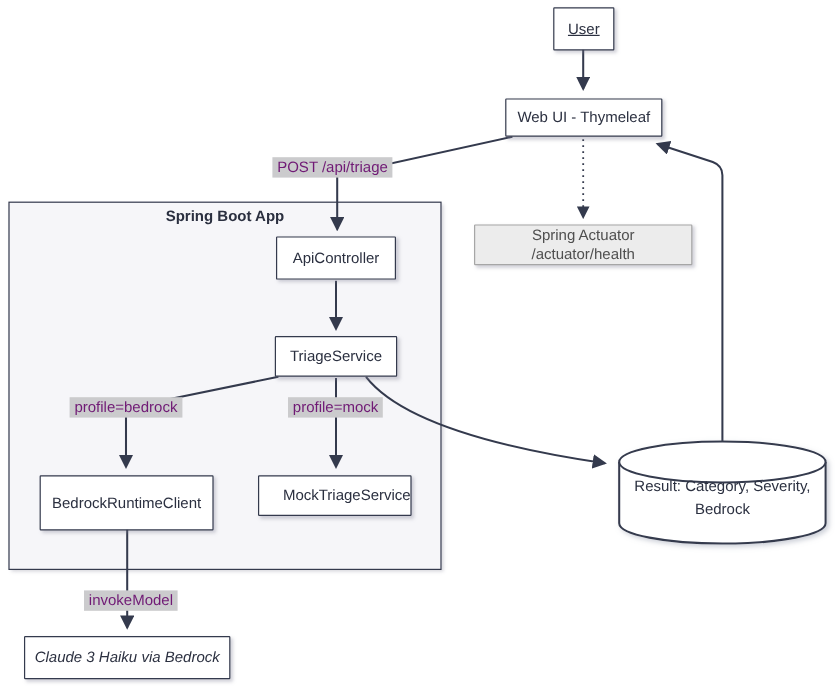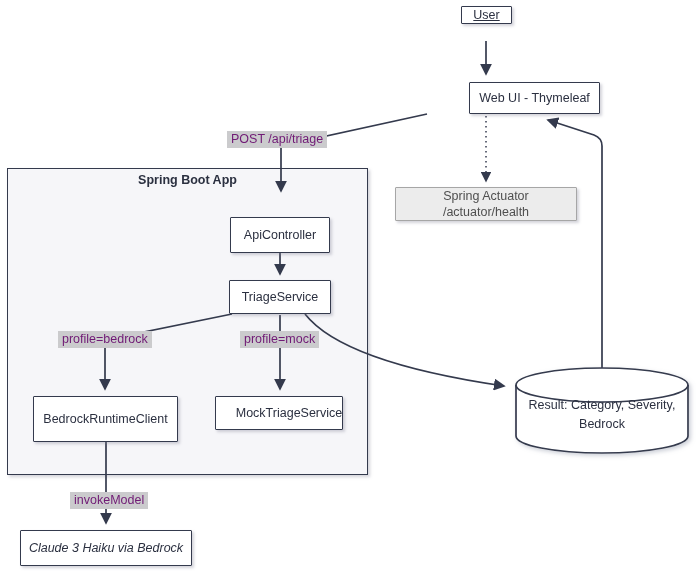--- a/index.html
+++ b/index.html
@@ -49,23 +49,23 @@
     z-index: 3;
     box-shadow: 2px 2px 3px rgba(130,130,150,.35);
     border-radius: 1px;
     line-height: 1.3;
   }
   .node.muted {
     background: #ececec;
     border: 1.5px solid #a6a6a6;
     color: #4f4f4f;
   }
-  .node-user            { left: 461px; top: 6px;   width: 51px;  height: 18px; text-decoration: underline; }
-  .node-webui           { left: 421px; top: 82px;  width: 131px; height: 32px; margin-left: 48px; }
-  .node-api             { left: 230px; top: 197px; width: 100px; height: 36px; margin-top: 20px; }
+  .node-user            { left: 461px; top: 6px;   width: 51px;  height: 36px; text-decoration: underline; }
+  .node-webui           { left: 421px; top: 82px;  width: 131px; height: 32px; }
+  .node-api             { left: 230px; top: 197px; width: 100px; height: 36px; }
   .node-triage          { left: 229px; top: 280px; width: 102px; height: 34px; }
   .node-bedrock-client  { left: 33px;  top: 396px; width: 145px; height: 46px; }
   .node-mock            { left: 215px; top: 396px; width: 128px; height: 34px; padding-left: 20px; }
   .node-claude          { left: 20px;  top: 530px; width: 172px; height: 36px; font-style: italic; }
   .node-actuator        { left: 395px; top: 187px; width: 182px; height: 34px; flex-direction: column; }
   .cyl-text {
     position: absolute;
     left: 516px; top: 396px; width: 172px;
     text-align: center;
     font-size: 12.5px;

